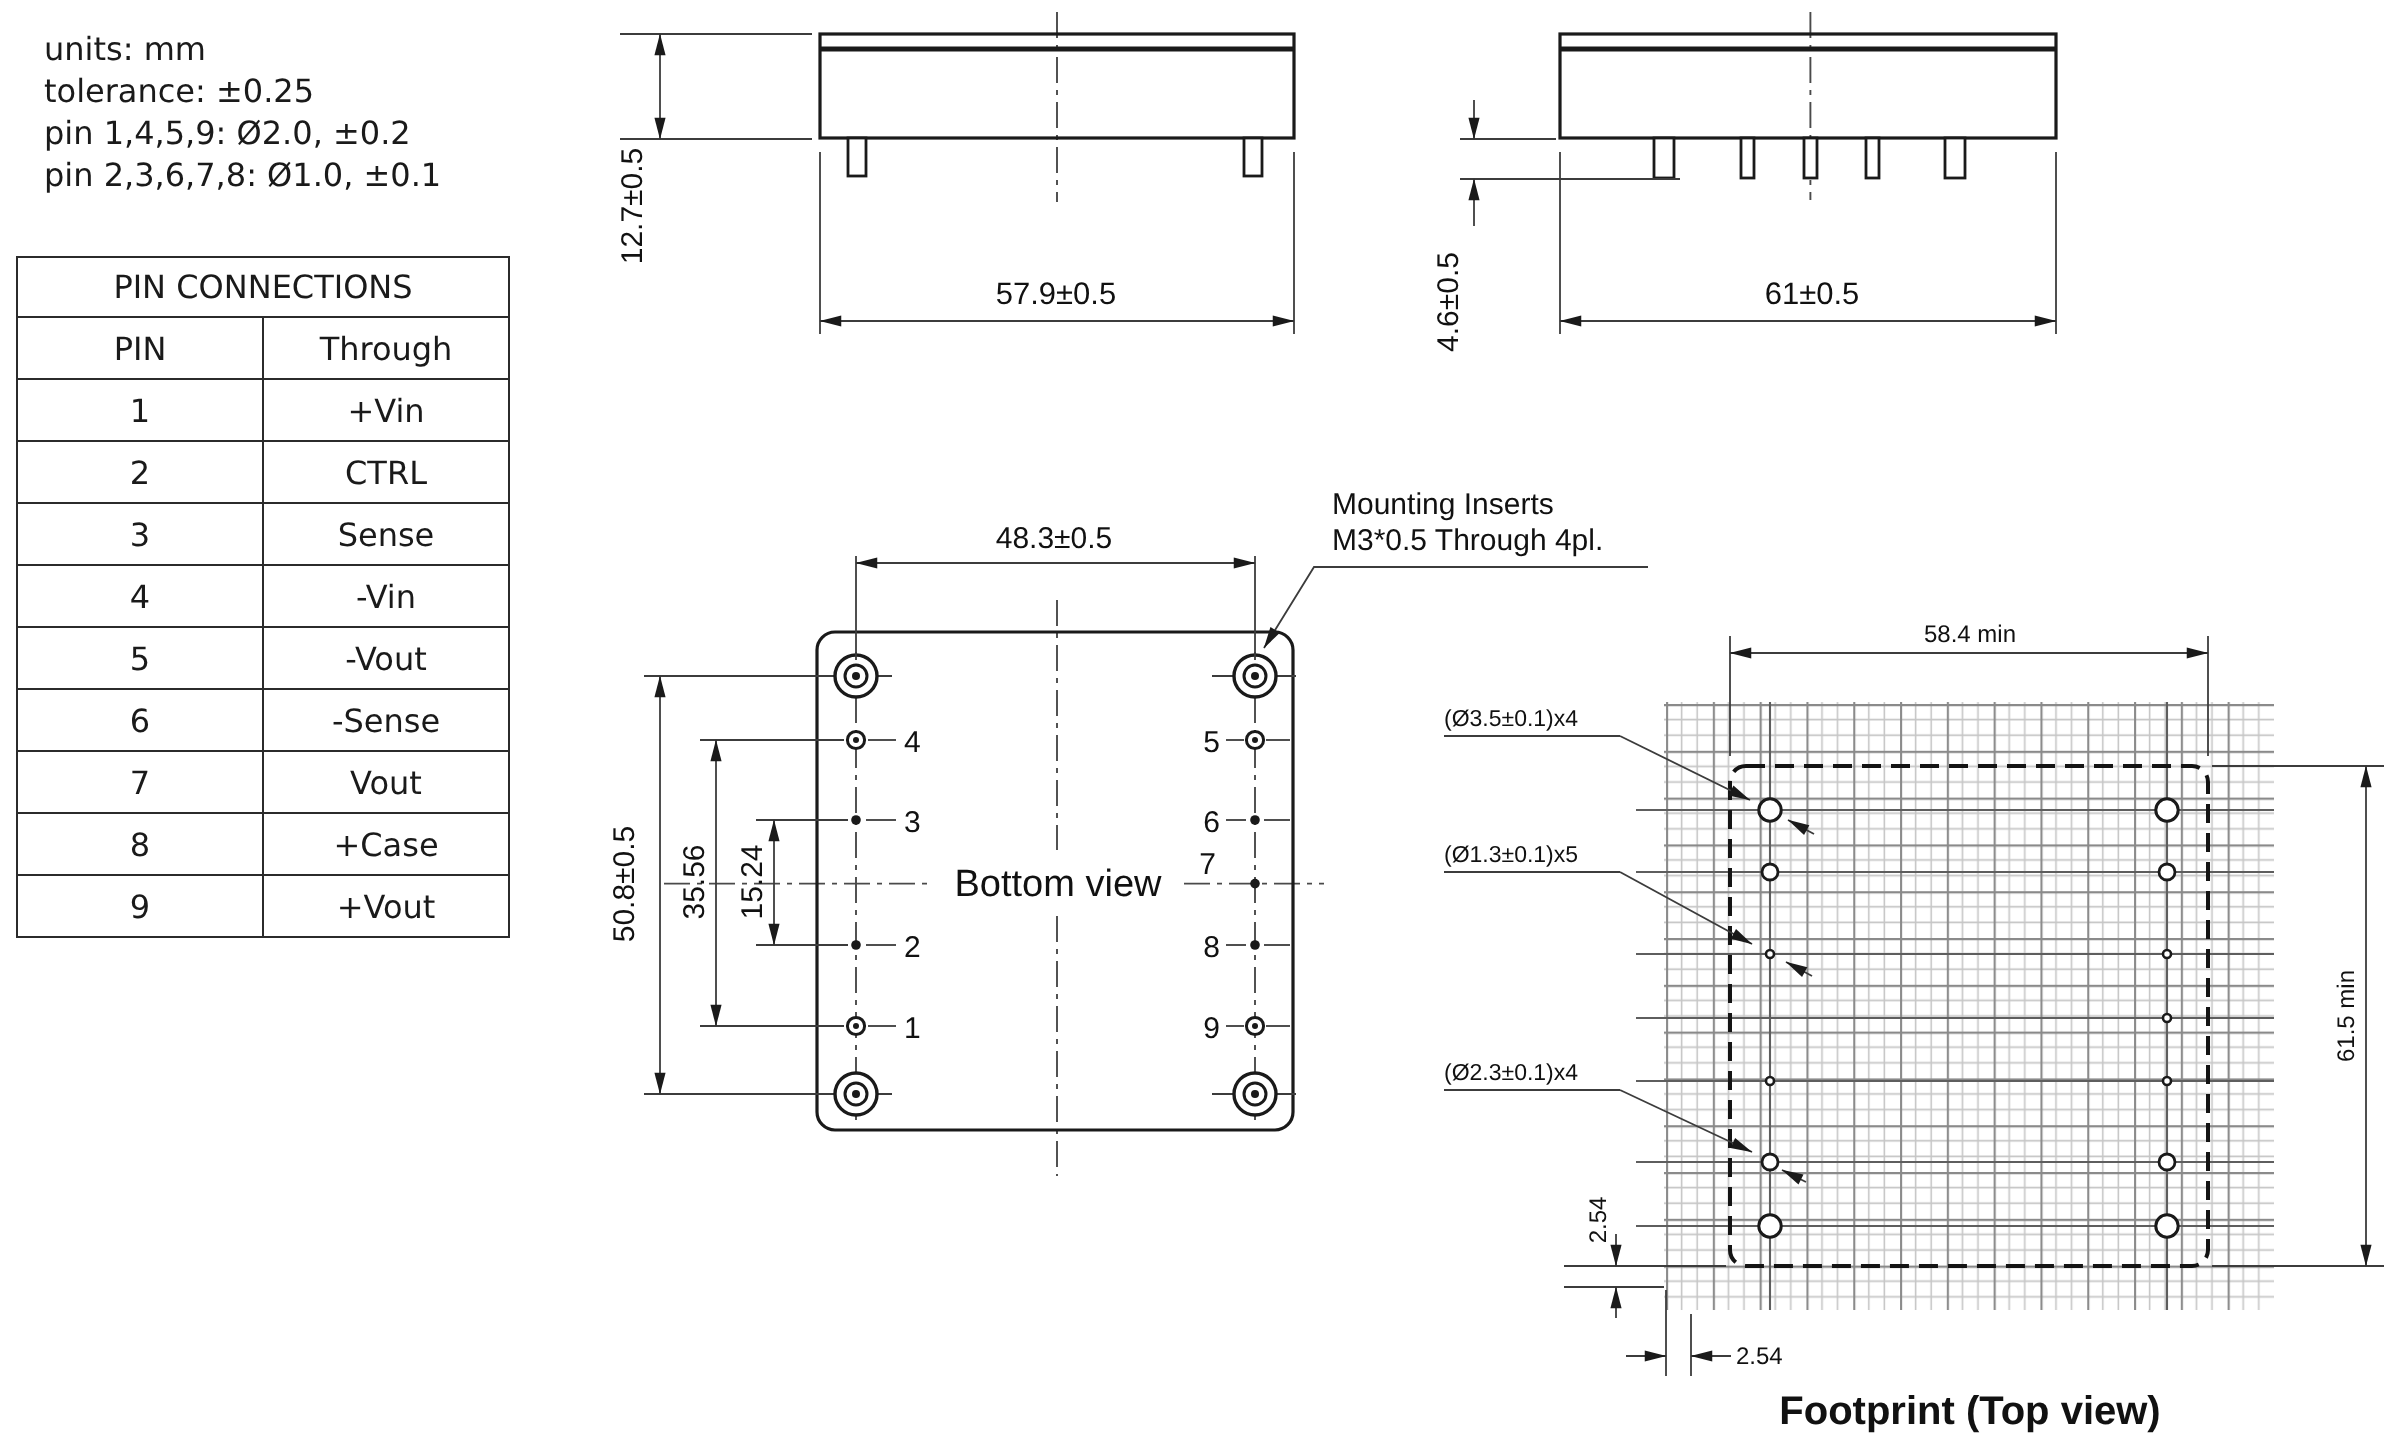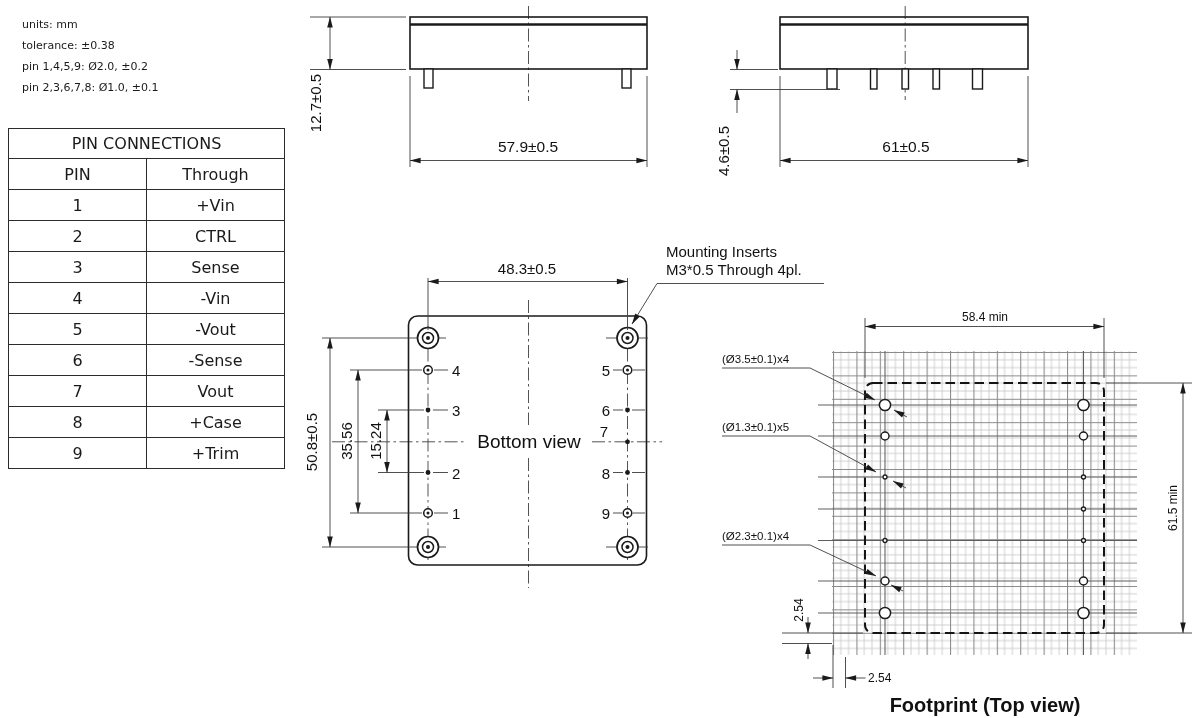--- a/index.html
+++ b/index.html
@@ -1,21 +1,21 @@
 <!DOCTYPE html>
 <html><head>
 <meta charset="utf-8">
 <style>
   html,body{margin:0;padding:0;background:#fff;}
   #stage{position:relative;width:1198px;height:718px;background:#fff;overflow:hidden;
          font-family:"DejaVu Sans","Liberation Sans",sans-serif;color:#1a1a1a;}
   
-  #notes{position:absolute;left:22px;top:14px;font-size:11px;line-height:21px;white-space:nowrap;}
+  #notes{position:absolute;left:22px;top:14px;font-size:16px;line-height:21px;white-space:nowrap;}
   
-  #pin-table{position:absolute;left:8px;top:128px;width:277px;border-collapse:collapse;
+  #pin-table{position:absolute;left:8px;top:128px;width:247px;border-collapse:collapse;
              font-size:16px;table-layout:fixed;}
   #pin-table td,#pin-table th{border:1.5px solid #2b2b2b;text-align:center;padding:0;height:30px;
              font-weight:normal;}
   #pin-table .c1{width:92px;text-align:center;}
   #pin-table .title{height:29px;}
   
   svg{position:absolute;left:0;top:0;}
   svg text{fill:#111;font-family:"Liberation Sans",sans-serif;}
   .m{stroke:#1a1a1a;stroke-width:1.6;fill:none;}
   .mw{stroke:#1a1a1a;stroke-width:2.4;fill:none;}
@@ -33,21 +33,21 @@
   .t19{font-size:19px;}
   .t20{font-size:20px;font-weight:600;}
 </style>
 </head>
 <body>
 
 <div id="stage">
 
   <div id="notes">
     <div>units: mm</div>
-    <div>tolerance: ±0.38</div>
+    <div>tolerance: ±0.25</div>
     <div>pin 1,4,5,9: Ø2.0, ±0.2</div>
     <div>pin 2,3,6,7,8: Ø1.0, ±0.1</div>
   </div>
 
   <table id="pin-table">
     <tbody>
         <tr>
           <td colspan="2" class="title">PIN CONNECTIONS</td>
         </tr>
     <tr>
@@ -81,21 +81,21 @@
     <tr>
           <td>7</td>
           <td>Vout</td>
         </tr>
     <tr>
           <td>8</td>
           <td>+Case</td>
         </tr>
     <tr>
           <td>9</td>
-          <td>+Trim</td>
+          <td>+Vout</td>
         </tr>
   </tbody>
     </table>
 
   <svg width="1198" height="718" viewBox="0 0 1198 718">
     <defs>
       <marker id="ah" viewBox="0 0 13 8" refX="12.3" refY="4" markerWidth="13" markerHeight="8" orient="auto">
         <path d="M0.5,0.9 L12.5,4 L0.5,7.1 Z" fill="#1a1a1a"></path>
       </marker>
       <pattern id="grid" width="23.4" height="23.4" patternUnits="userSpaceOnUse" x="833" y="352">

